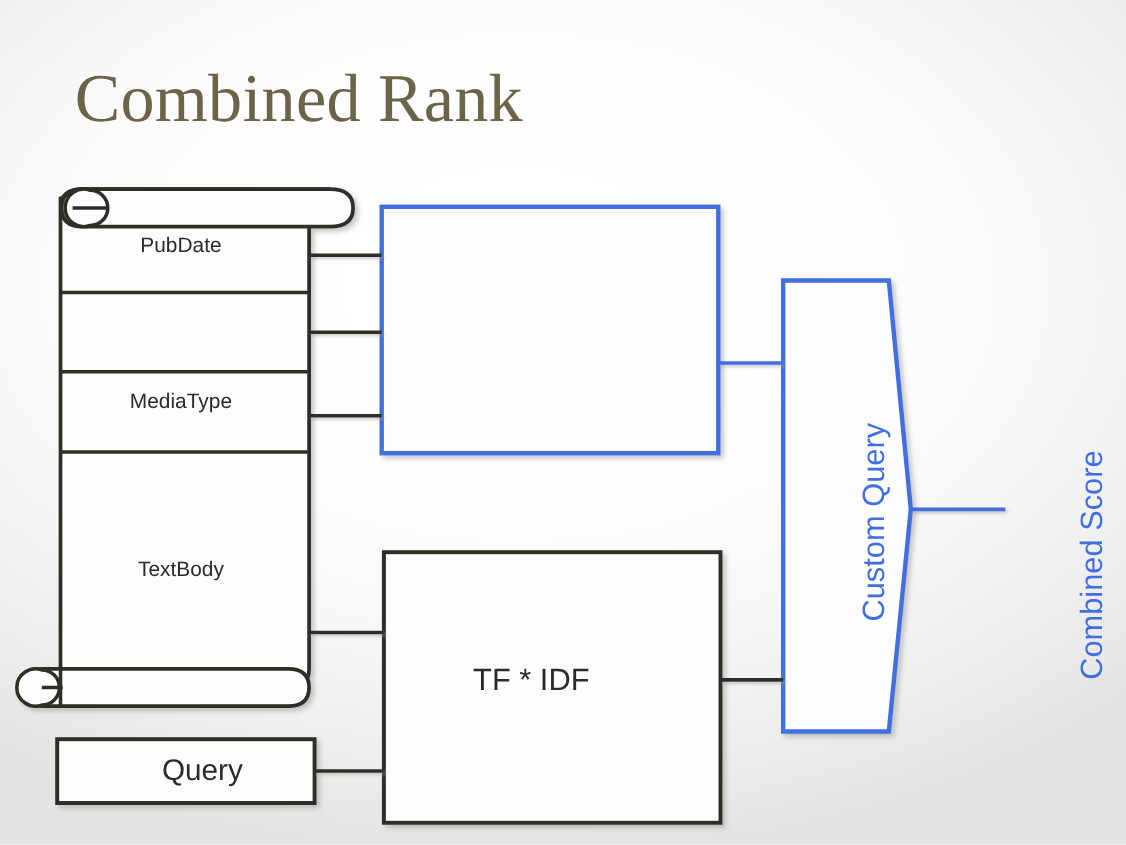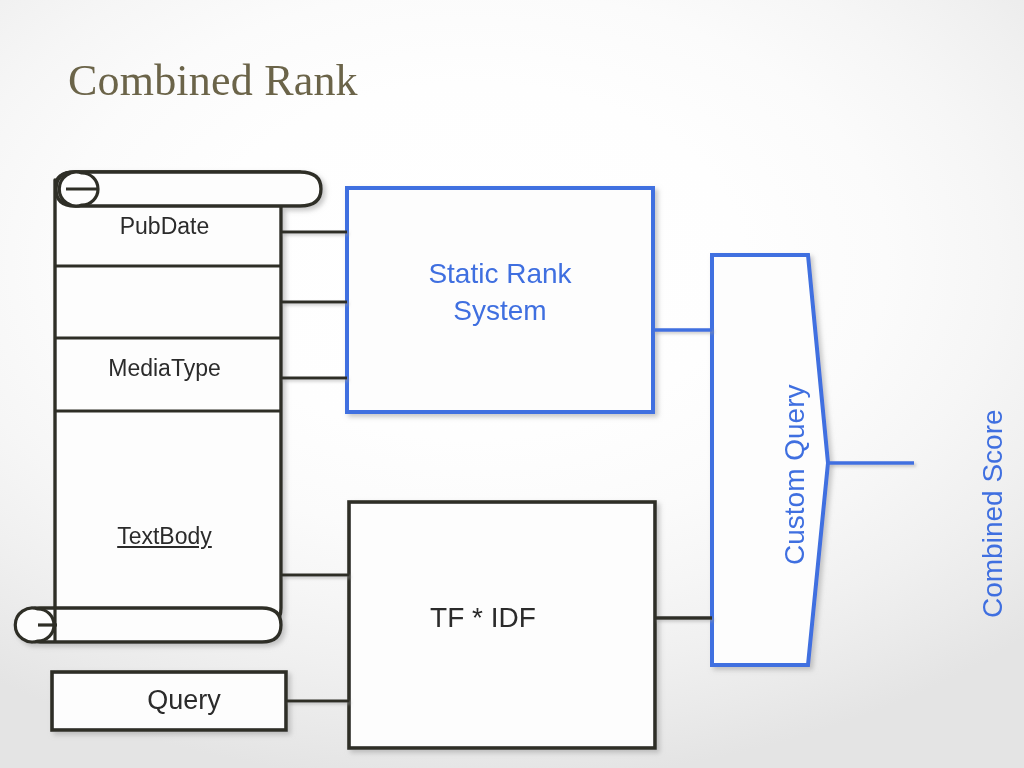--- a/index.html
+++ b/index.html
@@ -30,21 +30,21 @@
         #e4e4e4 100%);
     overflow: hidden;
   }
 
   
   #slide-title {
     position: absolute;
     left: 68px;
     top: 59px;
     font-family: "Liberation Serif", serif;
-    font-size: 44px;
+    font-size: 62px;
     line-height: 1.0;
     font-weight: 400;
     color: #6b6449;
     letter-spacing: 0.2px;
     white-space: nowrap;
   }
 
   
   #diagram {
     position: absolute;
@@ -57,30 +57,30 @@
   
   .lbl {
     position: absolute;
     font-family: "Liberation Sans", sans-serif;
     color: #2b2b2b;
     white-space: nowrap;
     pointer-events: none;
   }
 
   .scroll-row-label {
-    font-size: 23px;
+    font-size: 19px;
     text-align: center;
     width: 215px;
     left: 57px;
   }
 
   #row-pubdate  { top: 213px; }
   #row-isnews   { top: 284px; }
   #row-mediatype{ top: 355px; }
-  #row-textbody { top: 523px; text-decoration: underline; }
+  #row-textbody { top: 508px; }
 
   #query-label {
     font-size: 27px;
     width: 264px;
     left: 52px;
     top: 685px;
     text-align: center;
   }
 
   #static-rank-label {
@@ -228,21 +228,20 @@
 
   <div class="lbl scroll-row-label" id="row-pubdate">PubDate</div>
 
 
   <div class="lbl scroll-row-label" id="row-mediatype">MediaType</div>
 
   <div class="lbl scroll-row-label" id="row-textbody">TextBody</div>
 
   <div class="lbl" id="query-label">Query</div>
 
-  <div class="lbl" id="static-rank-label"><span>Static Rank</span><br><span>System</span></div>
 
   <div class="lbl" id="tfidf-label">TF * IDF</div>
 
   <div class="vert-label" id="custom-query-label">Custom Query</div>
 
   <div class="vert-label" id="combined-score-label">Combined Score</div>
 
 </div>
 
 </body></html>

